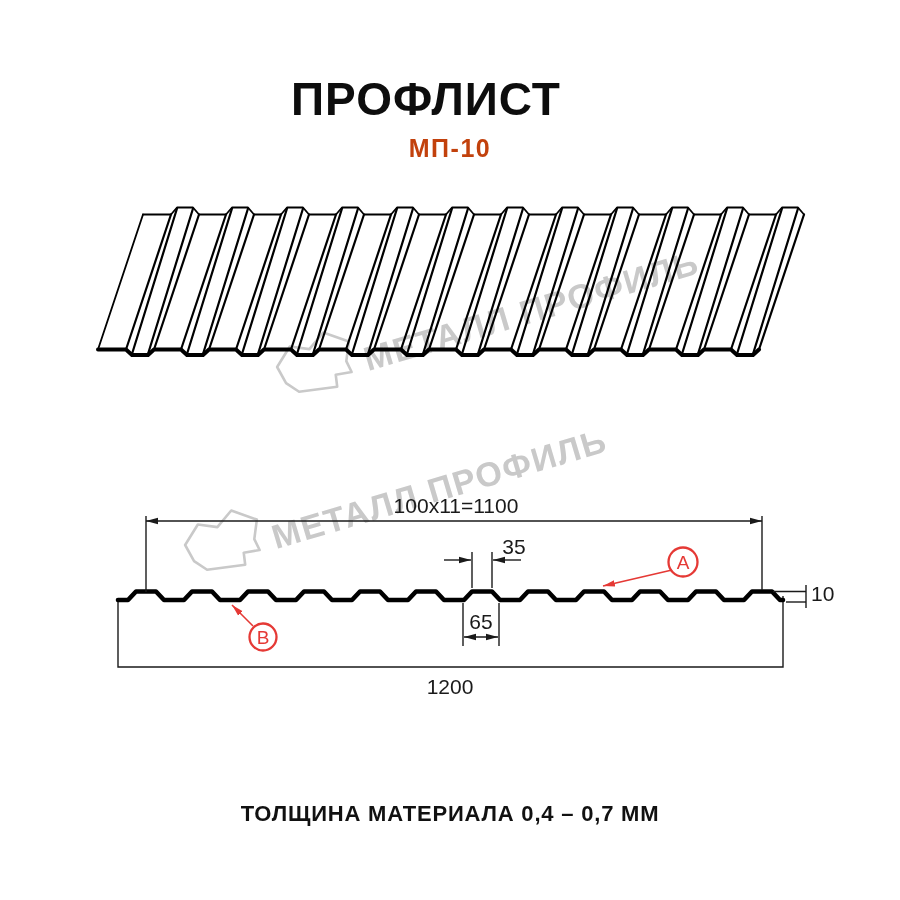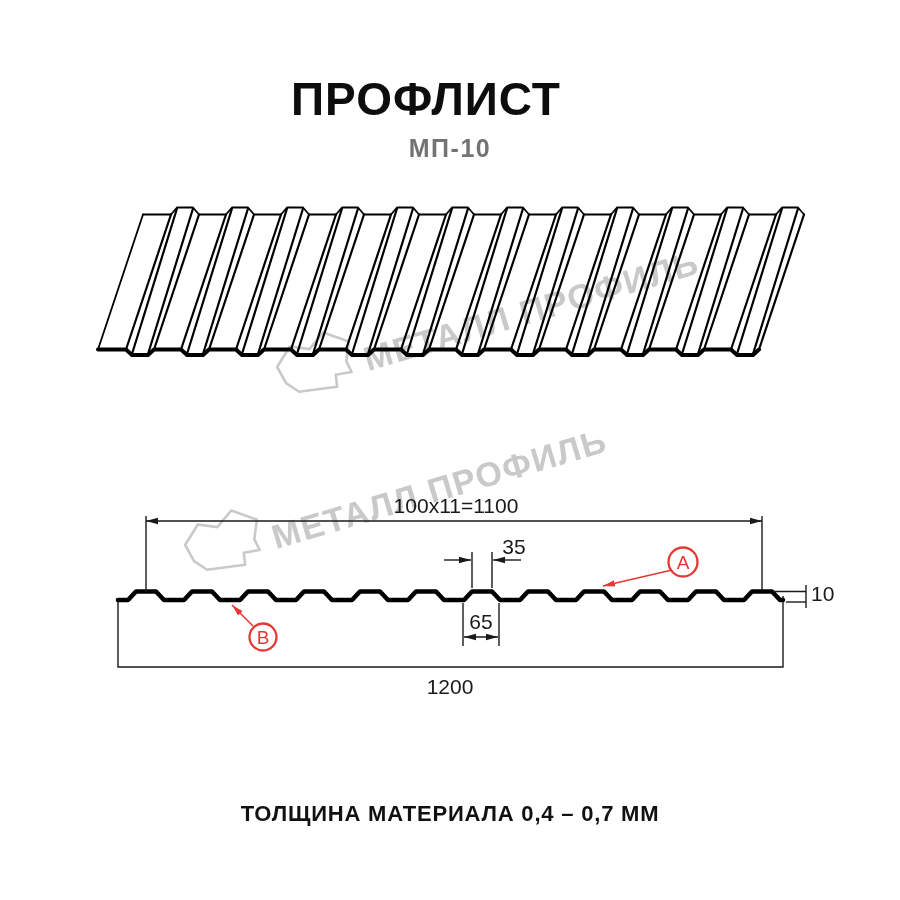--- a/index.html
+++ b/index.html
@@ -1,21 +1,21 @@
 <!DOCTYPE html>
 <html><head>
 <meta charset="utf-8">
 <style>
   html,body{margin:0;padding:0;background:#fff;}
   .page{position:relative;width:900px;height:900px;background:#fff;overflow:hidden;
         font-family:"Liberation Sans",sans-serif;}
   .title{position:absolute;top:72px;left:0;width:852px;text-align:center;
          font-size:46px;font-weight:800;letter-spacing:1px;color:#0d0d0d;}
   .subtitle{position:absolute;top:134px;left:0;width:900px;text-align:center;
-         font-size:25px;font-weight:600;letter-spacing:1.5px;color:#737373;}
+         font-size:25px;font-weight:600;letter-spacing:1.5px;color:#c2410c;}
   .footer{position:absolute;top:801px;left:0;width:900px;text-align:center;
          font-size:22px;font-weight:700;letter-spacing:0.8px;color:#111;}
   svg.drawing{position:absolute;top:0;left:0;}
   .thick3d{fill:none;stroke:#000;stroke-width:4;stroke-linejoin:round;stroke-linecap:round;}
   .thin3d{fill:none;stroke:#000;stroke-width:1.8;stroke-linejoin:round;stroke-linecap:round;}
   .rib3d{fill:none;stroke:#000;stroke-width:2.2;stroke-linecap:round;}
   .profile{fill:none;stroke:#000;stroke-width:4.6;stroke-linejoin:round;stroke-linecap:round;}
   .thin{fill:none;stroke:#1a1a1a;stroke-width:1.4;}
   .dimline{fill:none;stroke:#1a1a1a;stroke-width:1.4;}
   .dimtext{font-family:"Liberation Sans",sans-serif;font-size:21px;fill:#1a1a1a;}

